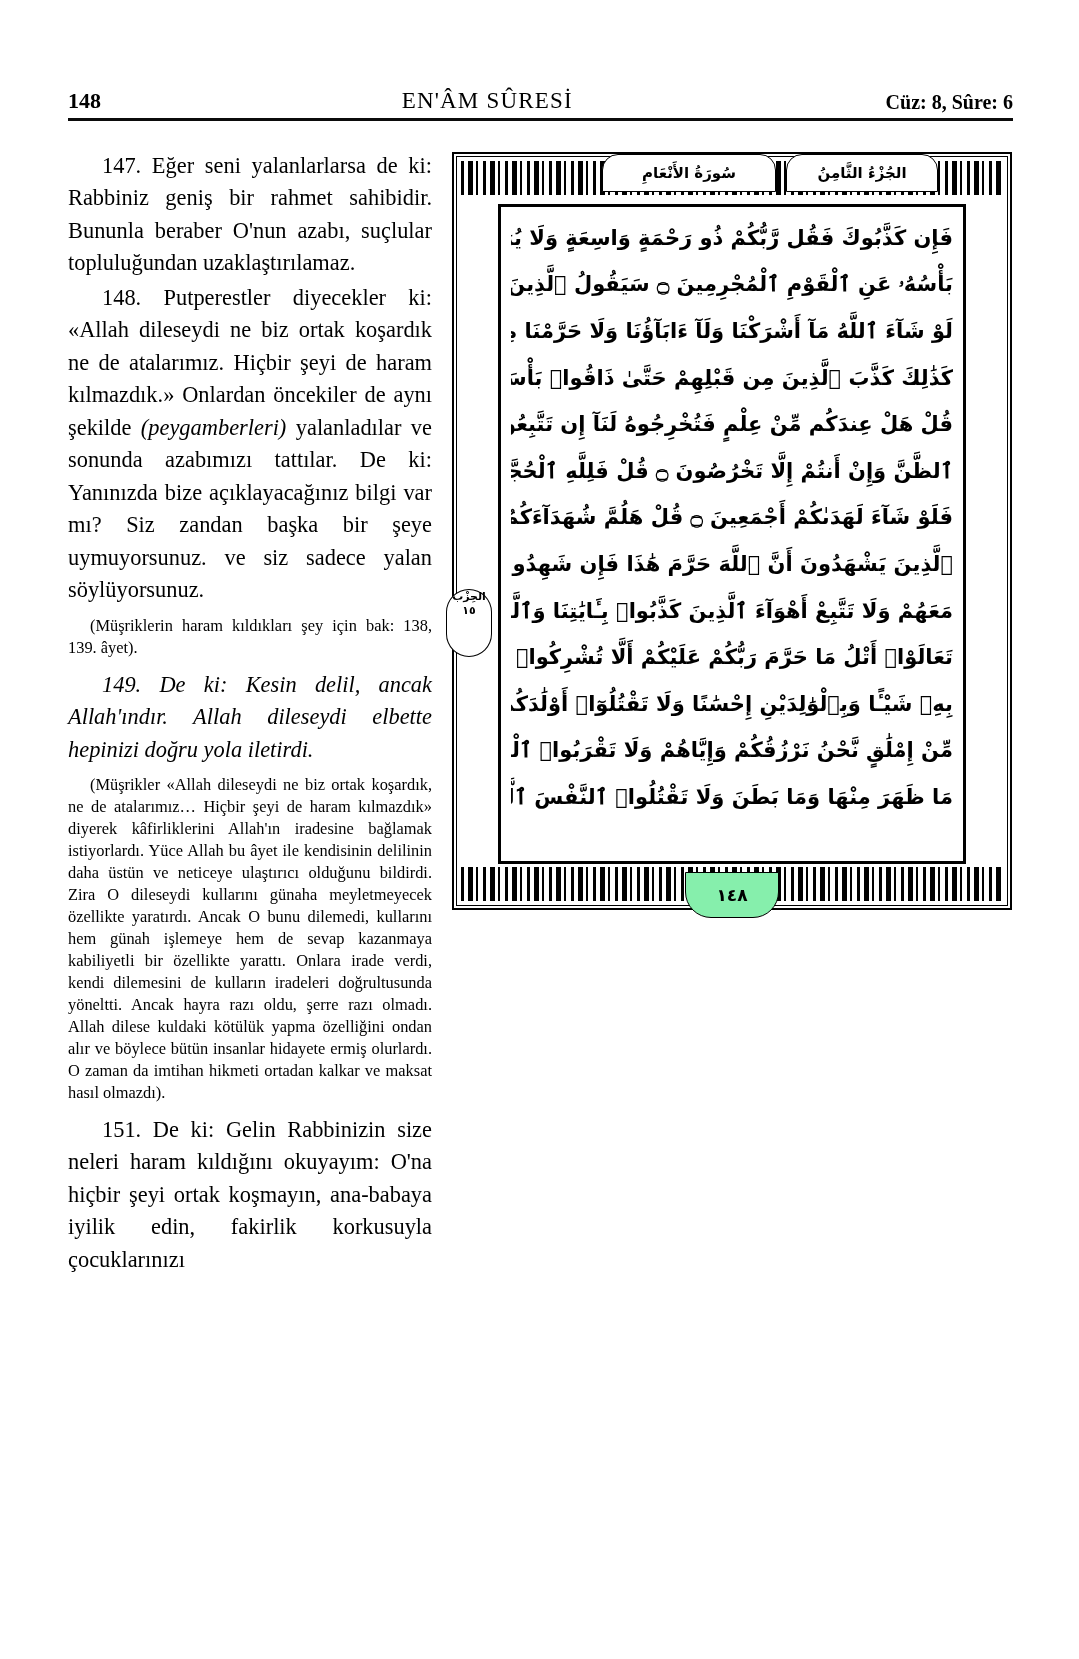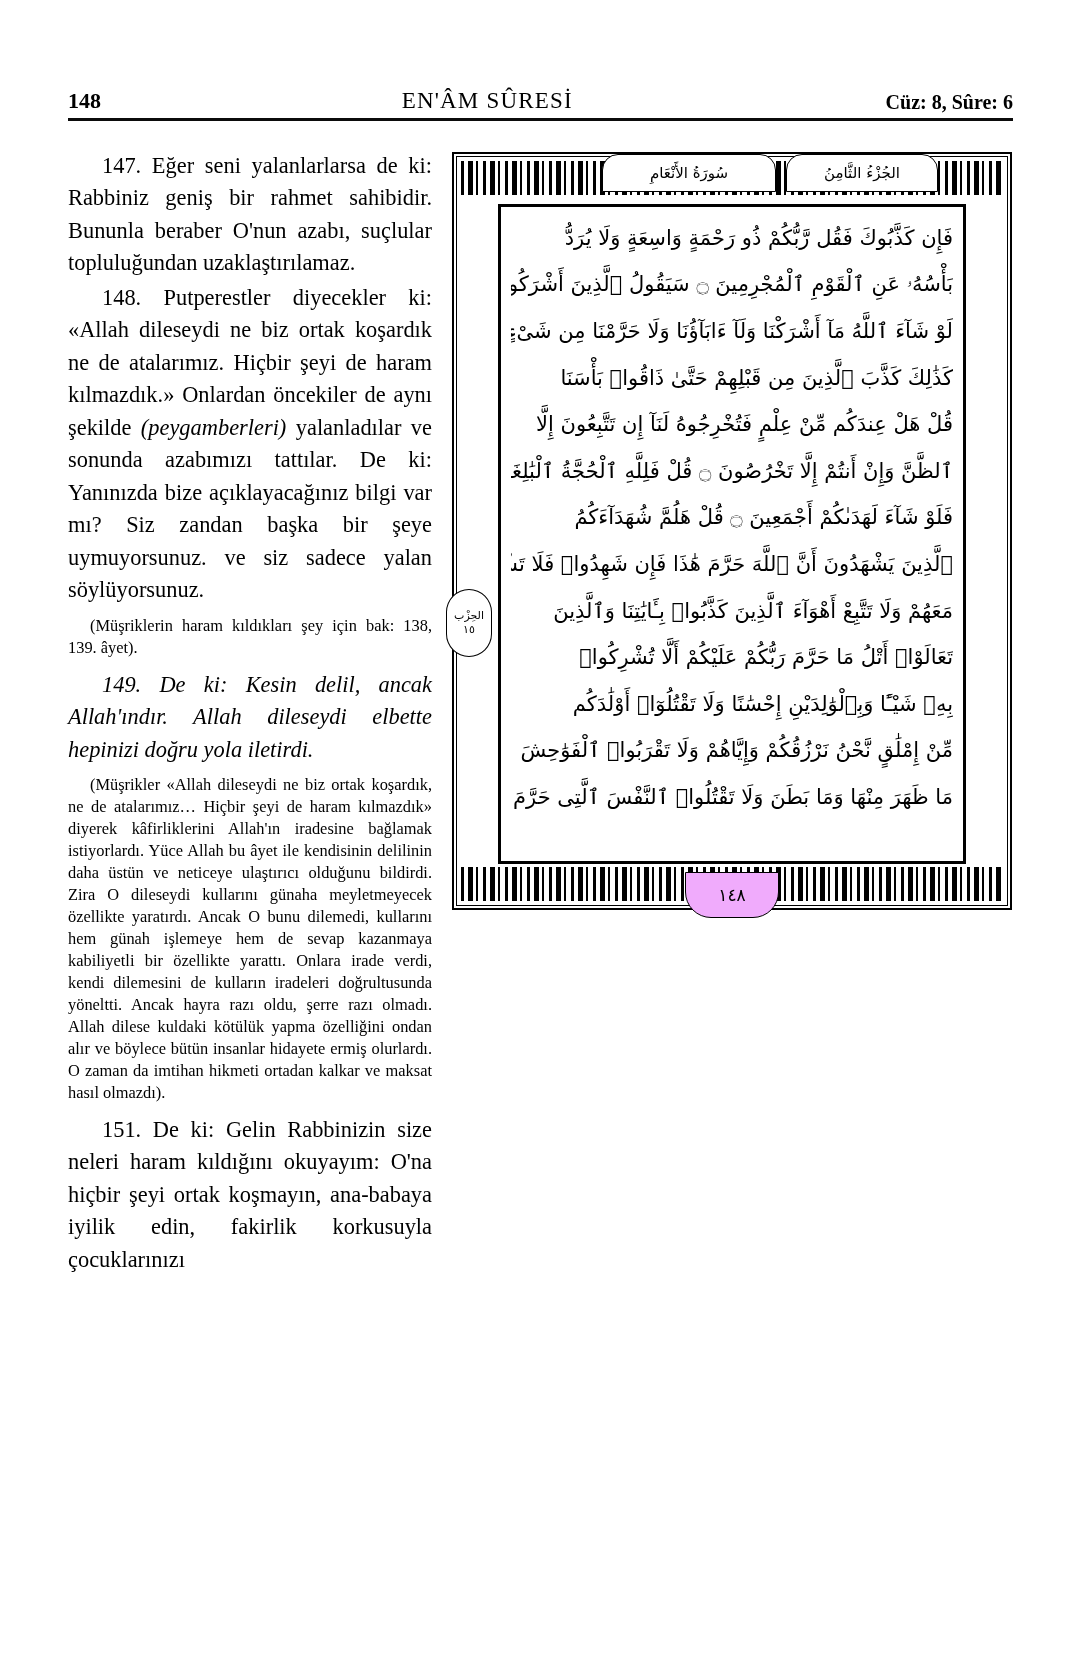--- a/index.html
+++ b/index.html
@@ -93,20 +93,21 @@
 
   .ital { font-style: italic; }
 
   
   .quran-wrap {
     position: absolute;
     left: 452px;
     top: 152px;
     width: 560px;
     height: 758px;
+    font-weight: bold;
   }
   .quran-outer {
     position: absolute;
     inset: 0;
     border: 2px solid #000;
     background: #fff;
   }
   .quran-outer2 {
     position: absolute;
     inset: 4px;
@@ -210,37 +211,37 @@
     left: -6px;
     top: 437px;
     width: 44px;
     height: 66px;
     background: #fff;
     border: 1.4px solid #000;
     border-radius: 50% / 34%;
     display: flex;
     flex-direction: column;
     align-items: center;
-    justify-content: center;
+    justify-content: flex-start;
     font-family: "DejaVu Sans", sans-serif;
     font-size: 11px;
     direction: rtl;
     line-height: 1.25;
     z-index: 5;
   }
 
   
   .page-medallion {
     position: absolute;
     left: 50%;
     transform: translateX(-50%);
     bottom: -8px;
     width: 92px;
     height: 44px;
-    background: #f0abfc;
+    background: #86efac;
     border: 1.6px solid #000;
     border-radius: 0 0 26px 26px;
     display: flex;
     align-items: center;
     justify-content: center;
     font-family: "DejaVu Sans", sans-serif;
     font-size: 17px;
     direction: rtl;
     z-index: 6;
   }

